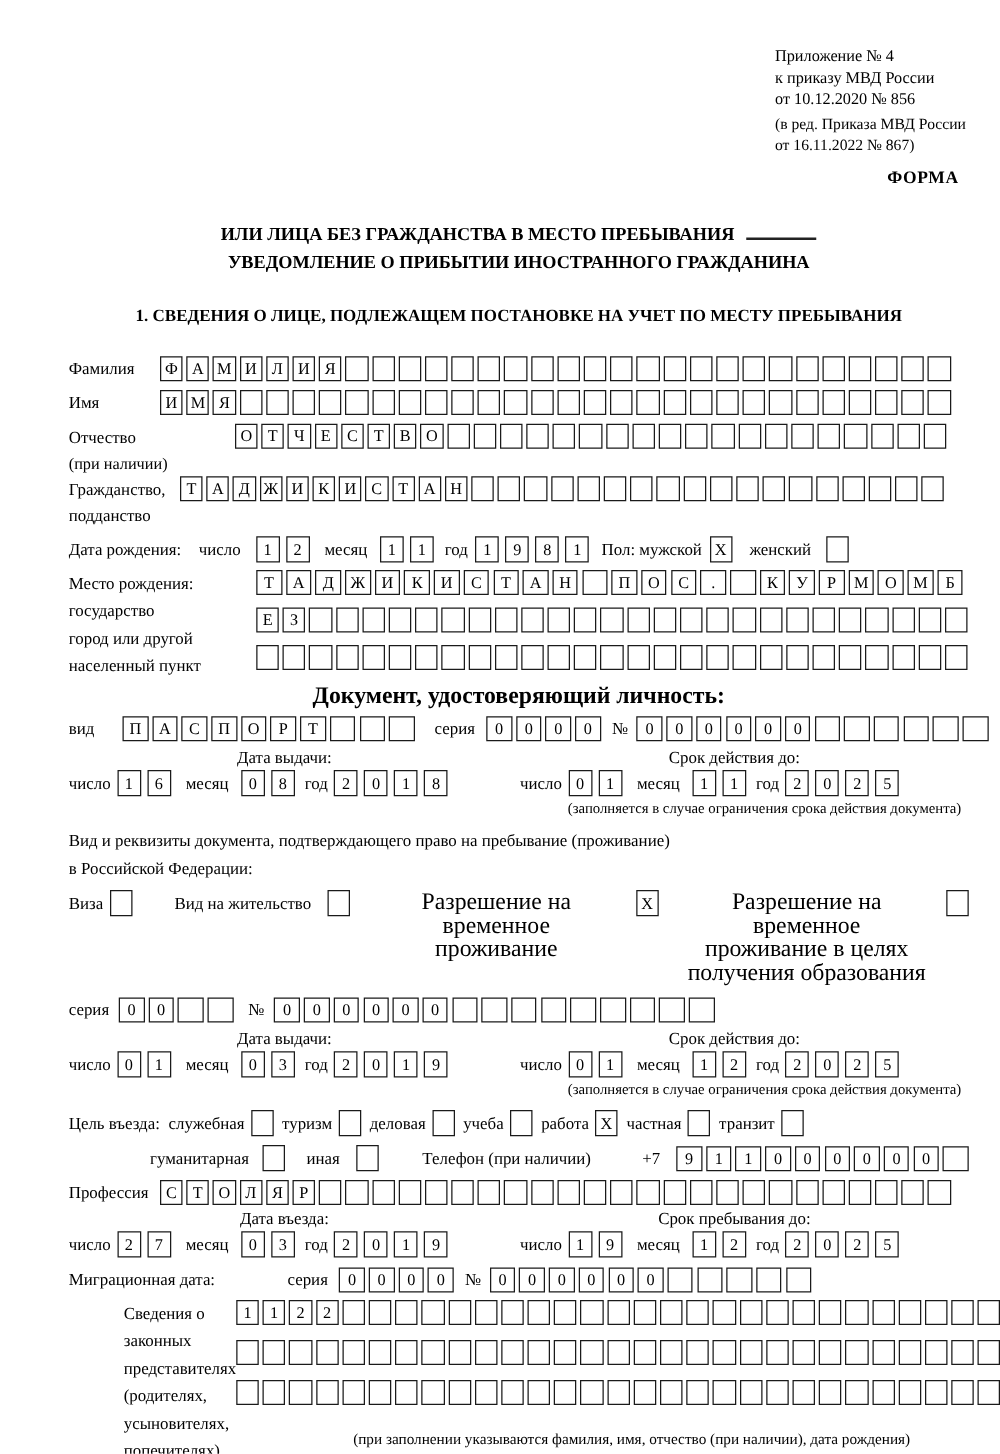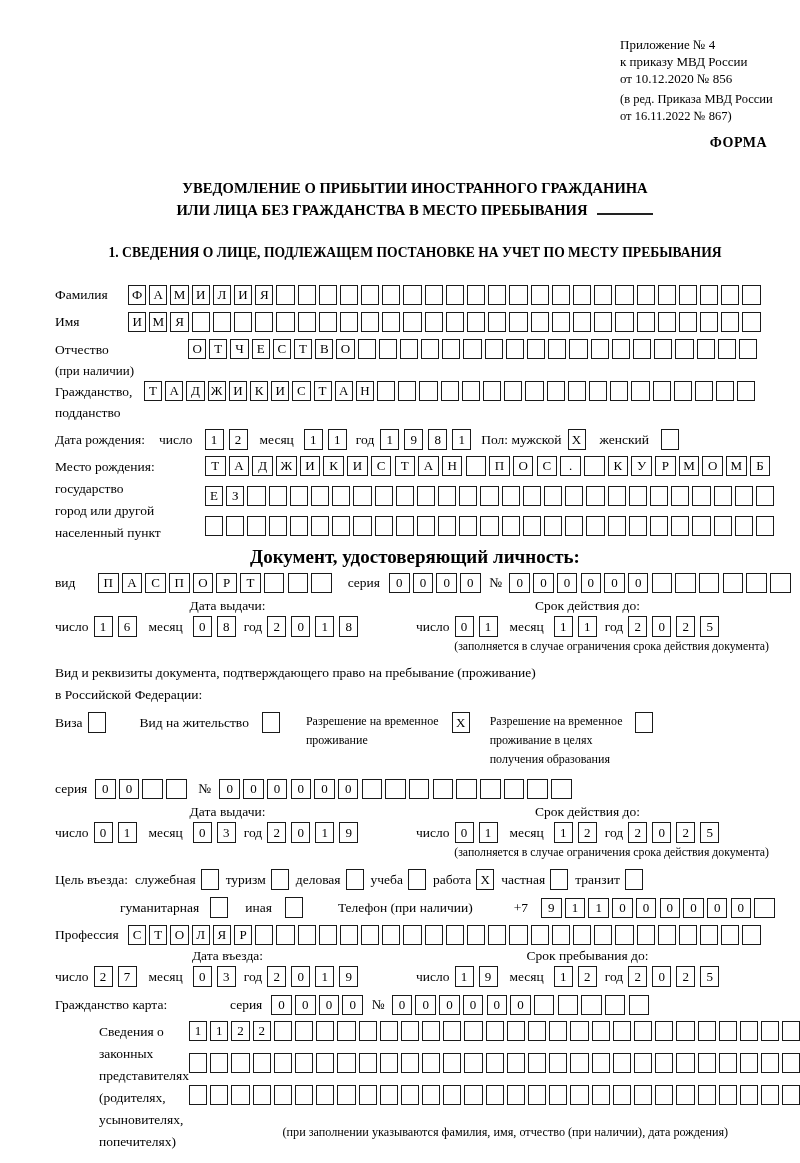--- a/index.html
+++ b/index.html
@@ -39,21 +39,21 @@
   .dgroup{display:flex;flex-direction:column;}
   .dg-l{width:345px;}
   .dg-r{flex:1;}
   .dtitle{text-align:center;font-size:13.5px;}
   .drow{display:flex;align-items:center;margin-top:2px;}
   .drow .lbl{line-height:21px;}
   .small-note{font-size:11.8px;text-align:right;margin-top:2px;margin-right:6px;}
 
   .resdoc{margin-top:8px;font-size:13.5px;line-height:22px;}
   .visa-row{display:flex;margin-top:6px;align-items:flex-start;}
-  .mlines{display:flex;flex-direction:column;text-align:left;font-size:12px;line-height:19px;}
+  .mlines{display:flex;flex-direction:column;text-align:center;font-size:19px;line-height:19px;}
   .r-series2{margin-top:10px;align-items:center;}
 
   .purpose{margin-top:9px;align-items:center;gap:7px;}
   .purpose2{margin-top:7px;align-items:center;gap:7px;}
   .pitem{display:inline-flex;align-items:center;gap:5px;}
   .r-prof{margin-top:7px;}
   .r-migr{margin-top:8px;align-items:center;}
   .r-reps{margin-top:6px;margin-left:44px;}
   .reps-note{font-size:12.2px;text-align:center;margin-top:8px;}
 </style>
@@ -67,22 +67,22 @@
     <div>к приказу МВД России</div>
     <div>от 10.12.2020 № 856</div>
   </div>
   <div class="hdr-ed">
     <div>(в ред. Приказа МВД России</div>
     <div>от 16.11.2022 № 867)</div>
   </div>
   <div class="forma">ФОРМА</div>
 
   <div class="title">
+    <div><span>ИЛИ ЛИЦА БЕЗ ГРАЖДАНСТВА В МЕСТО ПРЕБЫВАНИЯ</span><span class="blank-line"></span></div>
     <div>УВЕДОМЛЕНИЕ О ПРИБЫТИИ ИНОСТРАННОГО ГРАЖДАНИНА</div>
-    <div><span>ИЛИ ЛИЦА БЕЗ ГРАЖДАНСТВА В МЕСТО ПРЕБЫВАНИЯ</span><span class="blank-line"></span></div>
   </div>
 
   <div class="sec1">1. СВЕДЕНИЯ О ЛИЦЕ, ПОДЛЕЖАЩЕМ ПОСТАНОВКЕ НА УЧЕТ ПО МЕСТУ ПРЕБЫВАНИЯ</div>
 
   <div class="frow r-surname">
     <span class="lbl w73">Фамилия</span>
     <span class="cells">
         <span class="cell">Ф</span>
         <span class="cell">А</span>
         <span class="cell">М</span>
@@ -705,21 +705,21 @@
             <span class="cell">2</span>
             <span class="cell">0</span>
             <span class="cell">2</span>
             <span class="cell">5</span>
           </span>
       </div>
     </div>
   </div>
 
   <div class="frow r-migr">
-    <span class="lbl" style="width:175px">Гражданство карта:</span>
+    <span class="lbl" style="width:175px">Миграционная дата:</span>
     <span class="lbl">серия</span>
     <span class="cells w" style="margin-left:9px">
         <span class="cell">0</span>
         <span class="cell">0</span>
         <span class="cell">0</span>
         <span class="cell">0</span>
       </span>
     <span class="lbl" style="margin-left:9px">№</span>
     <span class="cells w" style="margin-left:7px">
         <span class="cell">0</span>

